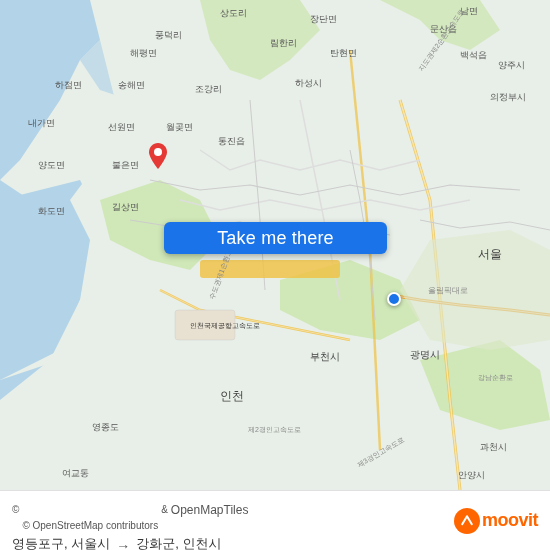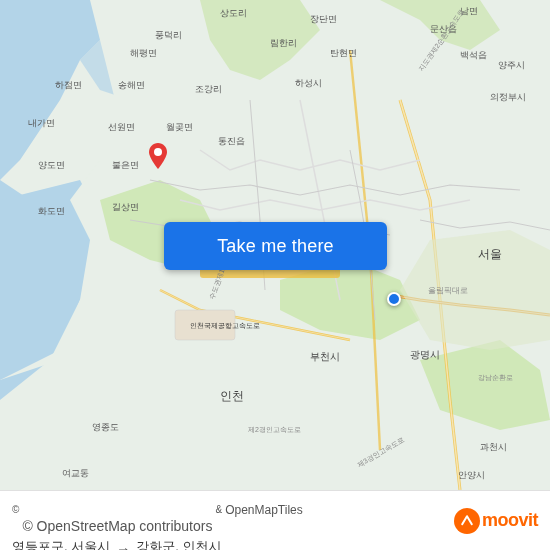--- a/index.html
+++ b/index.html
@@ -26,21 +26,21 @@
       position: absolute;
       top: 0; left: 0;
     }
 
     
     #take-me-there-btn {
       position: absolute;
       top: 222px;
       left: 164px;
       width: 223px;
-      height: 48px;
+      height: 32px;
       background-color: #1a73e8;
       color: white;
       border: none;
       border-radius: 6px;
       font-size: 18px;
       font-weight: 500;
       cursor: pointer;
       display: flex;
       align-items: center;
       justify-content: center;
@@ -236,21 +236,21 @@
 
   <div class="marker-dot" style="top:292px; left:387px;"></div>
 
   <button id="take-me-there-btn">Take me there</button>
 </div>
 
 <div id="footer">
   <div style="display:flex; flex-direction:column; gap:2px; flex:1;">
     <div id="footer-top-row" style="position:static; display:flex; align-items:center; gap:3px;">
       <span style="font-size:10px; color:#555;">©</span>
-      <span style="font-size:14px; color:#555;margin-top:32px;">© OpenStreetMap contributors</span>
+      <span style="font-size:10px; color:#555;margin-top:32px;">© OpenStreetMap contributors</span>
       <span style="font-size:10px; color:#555;">&amp;</span>
       <span style="font-size:12px; color:#555;">OpenMapTiles</span>
     </div>
     <div style="display:flex; align-items:center; gap:6px; margin-top:2px;">
       <span style="font-size:13px; color:#333; font-weight:500;">영등포구, 서울시</span>
       <span style="font-size:14px; color:#555;">→</span>
       <span style="font-size:13px; color:#333; font-weight:500;">강화군, 인천시</span>
     </div>
   </div>
   <div id="moovit-logo" style="position:static; display:flex; flex-direction:column; align-items:flex-end; margin-left:8px;">

